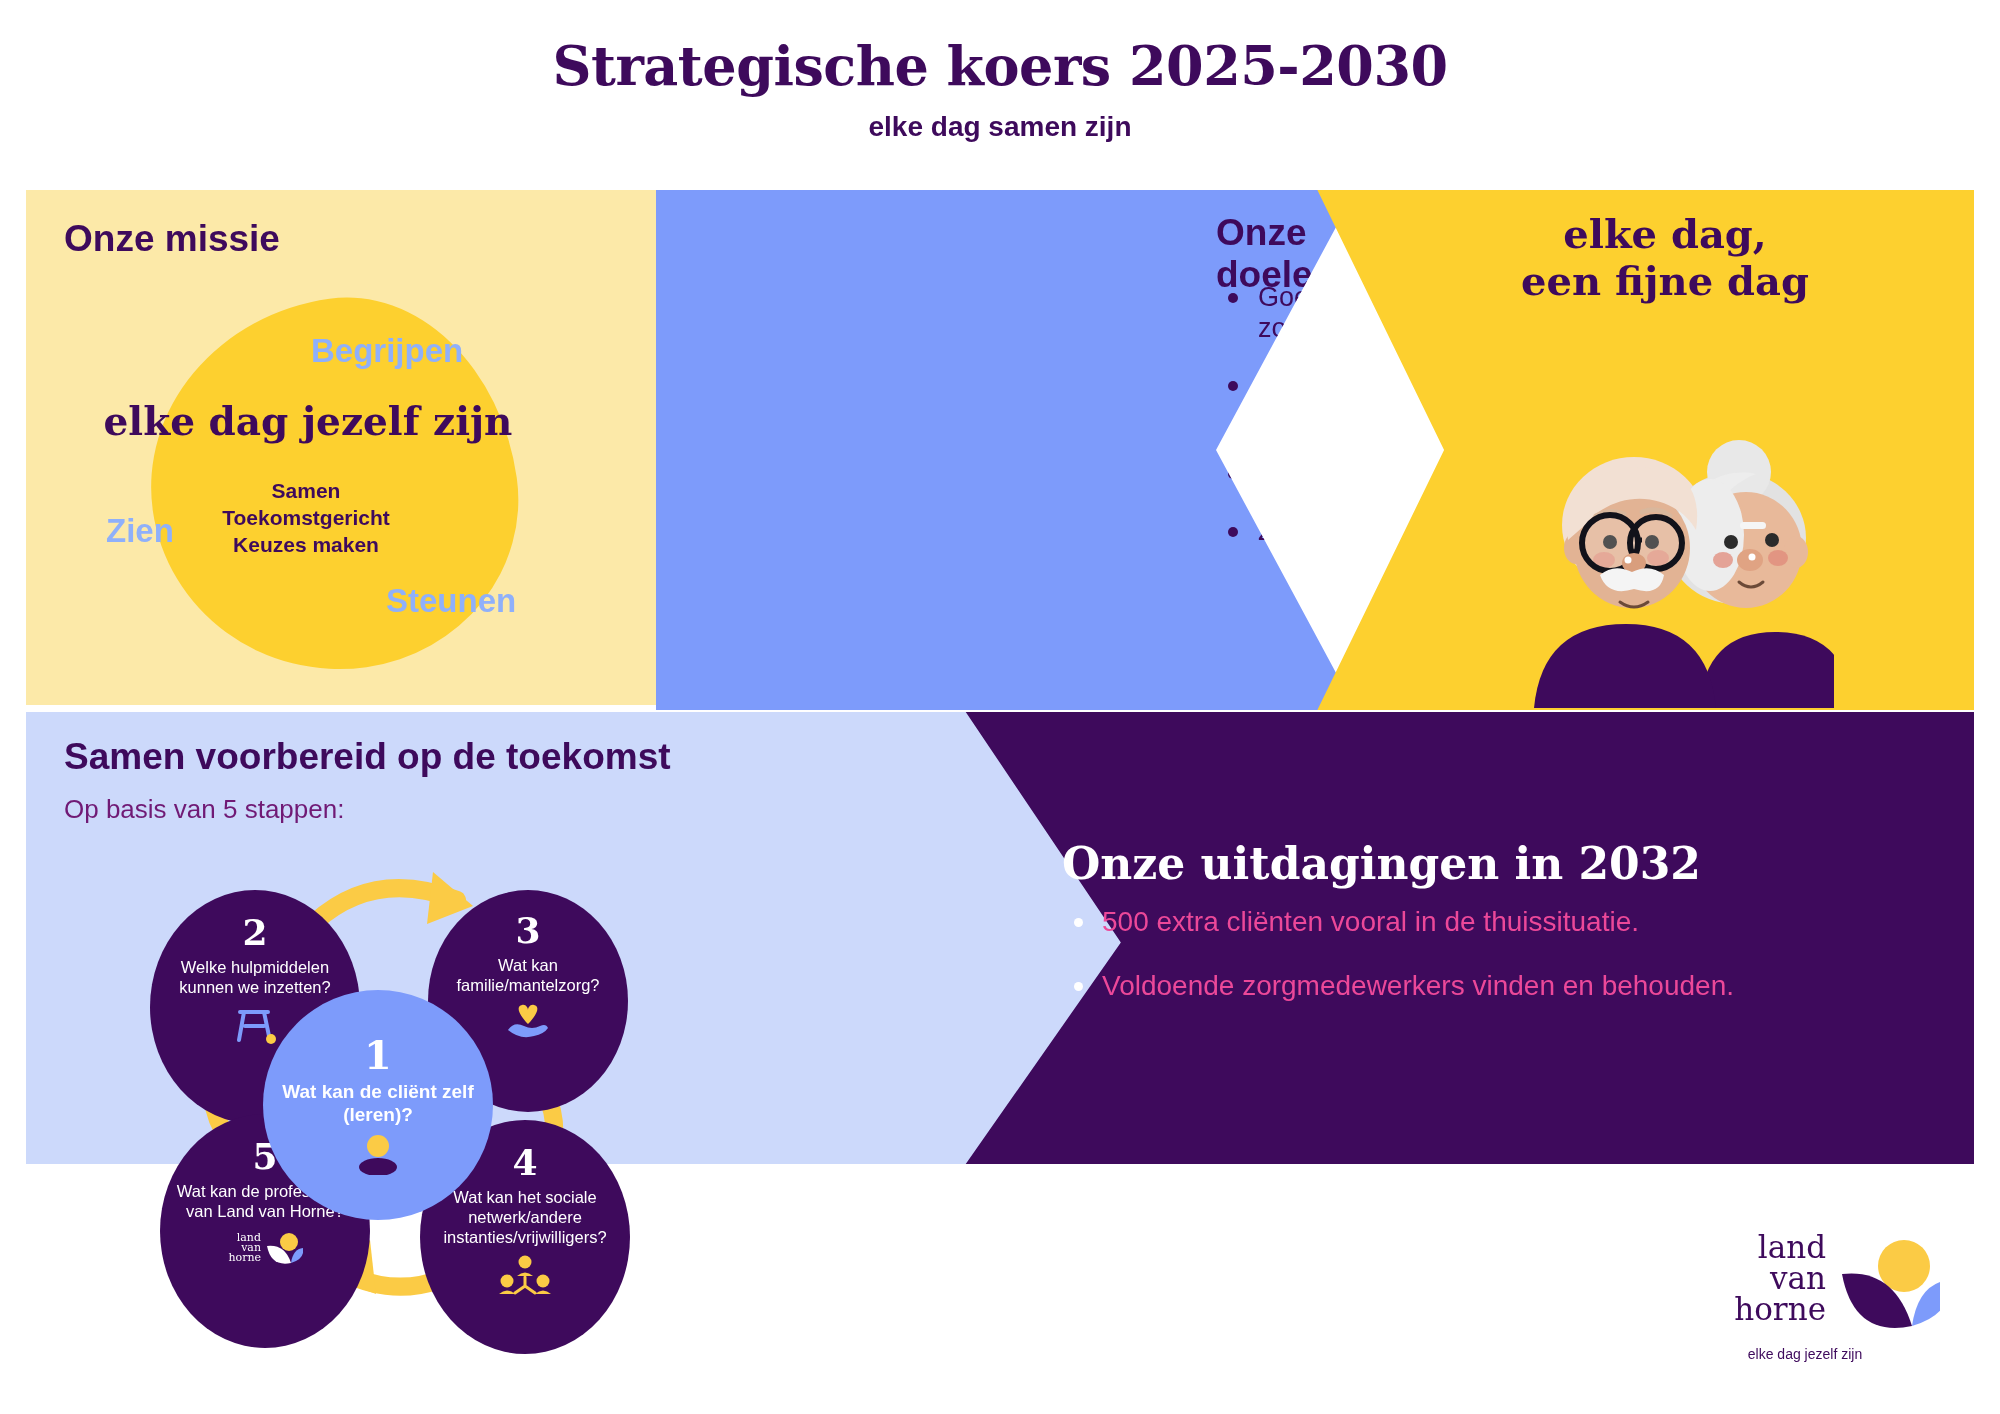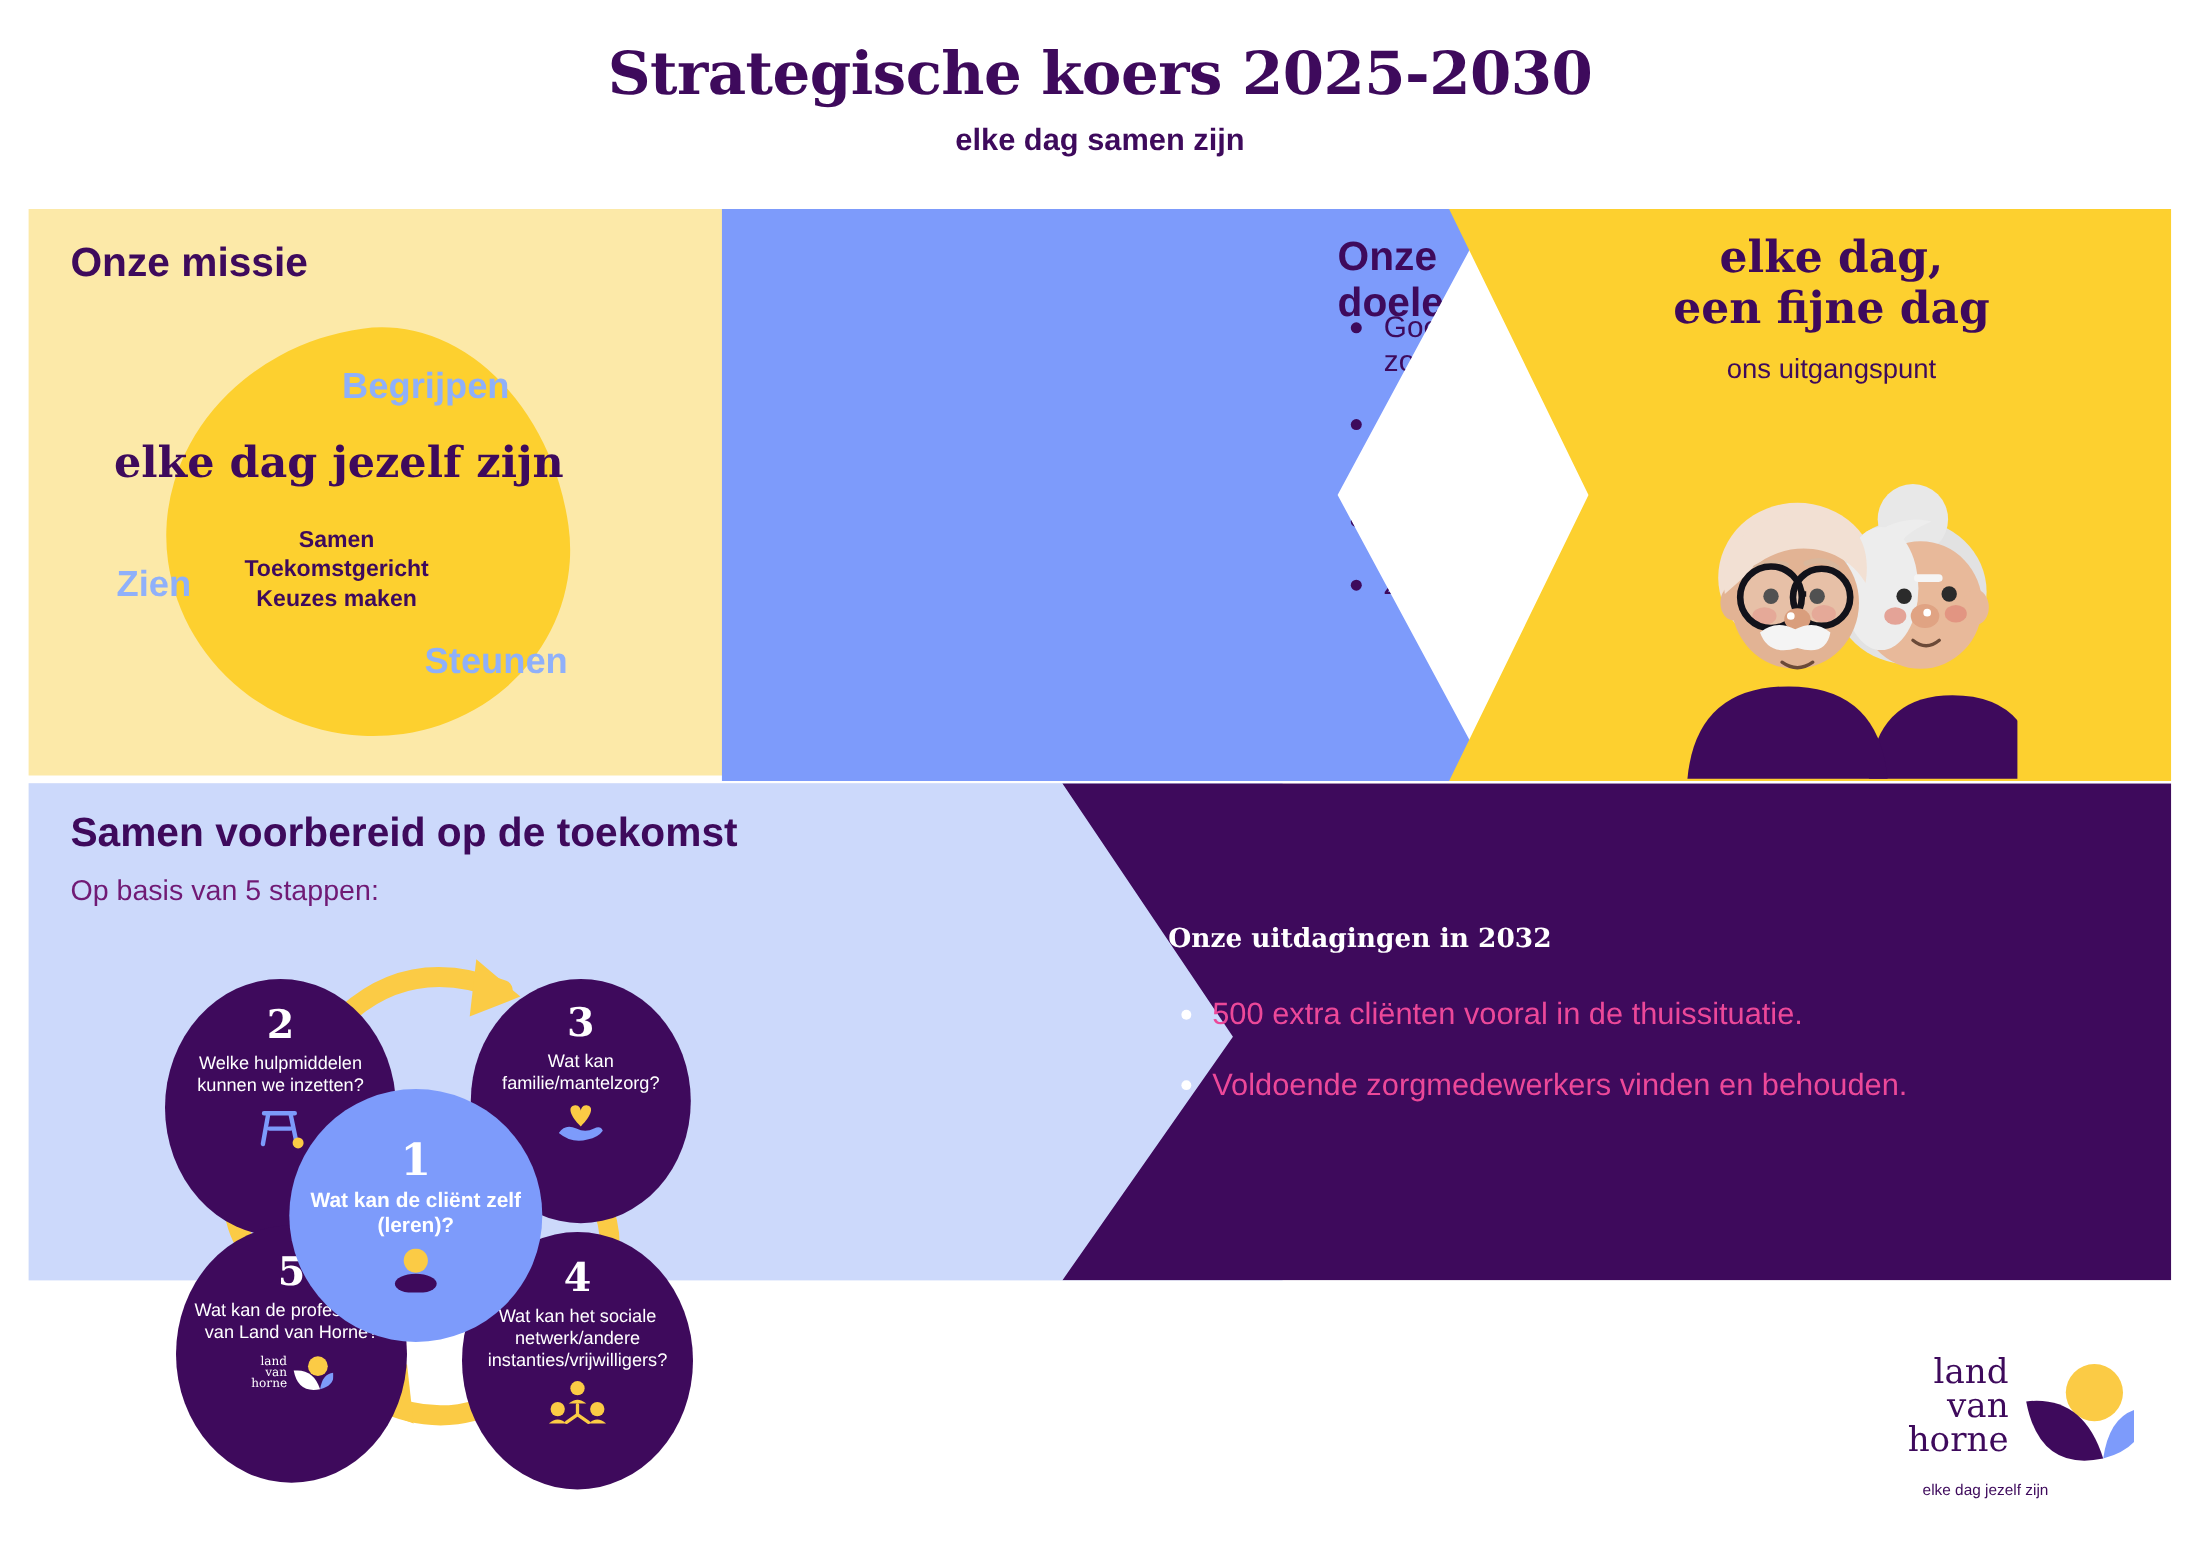--- a/index.html
+++ b/index.html
@@ -93,21 +93,21 @@
   .panel-dark{
     position:absolute;left:840px;top:0;width:1108px;height:452px;background:#3E0A5C;
     clip-path:polygon(9% 0,100% 0,100% 100%,9% 100%,23% 51%);
   }
 
   .toekomst-title{position:absolute;left:38px;top:24px;}
   .toekomst-sub{position:absolute;left:38px;top:82px;font-size:26px;color:#701a75;}
 
   .uitdag-title{
     position:absolute;left:1036px;top:126px;
-    font-family:"DejaVu Serif", serif;font-weight:700;font-size:24px;color:#ffffff;margin:0;
+    font-family:"DejaVu Serif", serif;font-weight:700;font-size:44px;color:#ffffff;margin:0;
   }
   .uitdag-list{position:absolute;left:1036px;top:194px;width:800px;list-style:none;margin:0;padding:0;}
   .uitdag-list li{
     position:relative;padding-left:40px;margin-bottom:32px;font-size:28px;color:#ec4899;
   }
   .uitdag-list li:before{
     content:"";position:absolute;left:12px;top:12px;width:9px;height:9px;border-radius:50%;background:#ffffff;
   }
 
   
@@ -178,21 +178,20 @@
         <li>Zorg blijft betaalbaar.</li>
       </ul>
     </div>
 
     <div class="panel-yellow"></div>
     <div class="fijne-wrap">
       <h2 class="fijne-title">
         <span>elke dag,</span><br>
         <span>een fijne dag</span>
       </h2>
-      <p class="fijne-sub">ons uitgangspunt</p>
     </div>
 
     <svg class="couple" viewBox="0 0 310 280">
 
       <ellipse cx="110" cy="95" rx="72" ry="68" fill="#F2E0D3"></ellipse>
 
       <ellipse cx="212" cy="108" rx="70" ry="66" fill="#E2E2E2"></ellipse>
 
       <circle cx="215" cy="42" r="32" fill="#E8E8E8"></circle>
 

